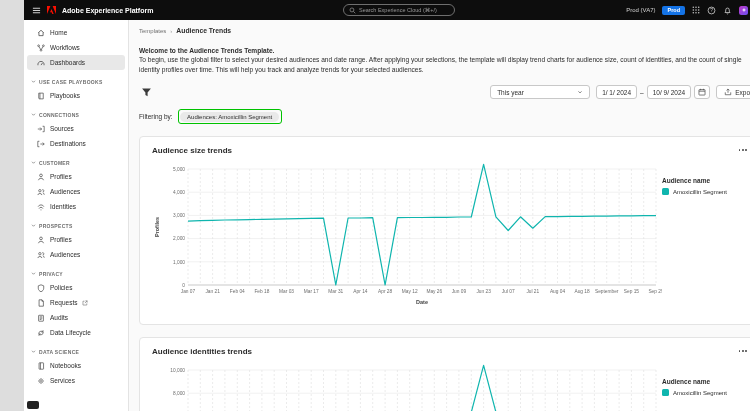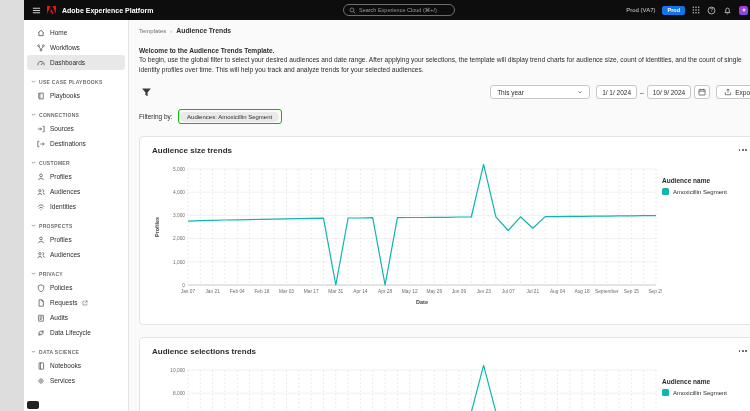--- a/index.html
+++ b/index.html
@@ -517,21 +517,21 @@
             <div class="legend-item">
               <span class="swatch" style="background: rgb(15, 181, 174);"></span>
               <span>Amoxicillin Segment</span>
             </div>
           </div>
         </div>
       </section>
 
       <section class="card">
         <div class="card-head">
-          <span class="card-title">Audience selections trends</span>
+          <span class="card-title">Audience identities trends</span>
           <span class="more">
               <i></i>
               <i></i>
               <i></i>
             </span>
         </div>
         <div class="chart-row">
           <svg width="510" height="158">
               <line x1="36" y1="104.8" x2="504" y2="104.8" stroke="#f1f1f1" stroke-width="1"></line>
               <line x1="36" y1="81.6" x2="504" y2="81.6" stroke="#f1f1f1" stroke-width="1"></line>

